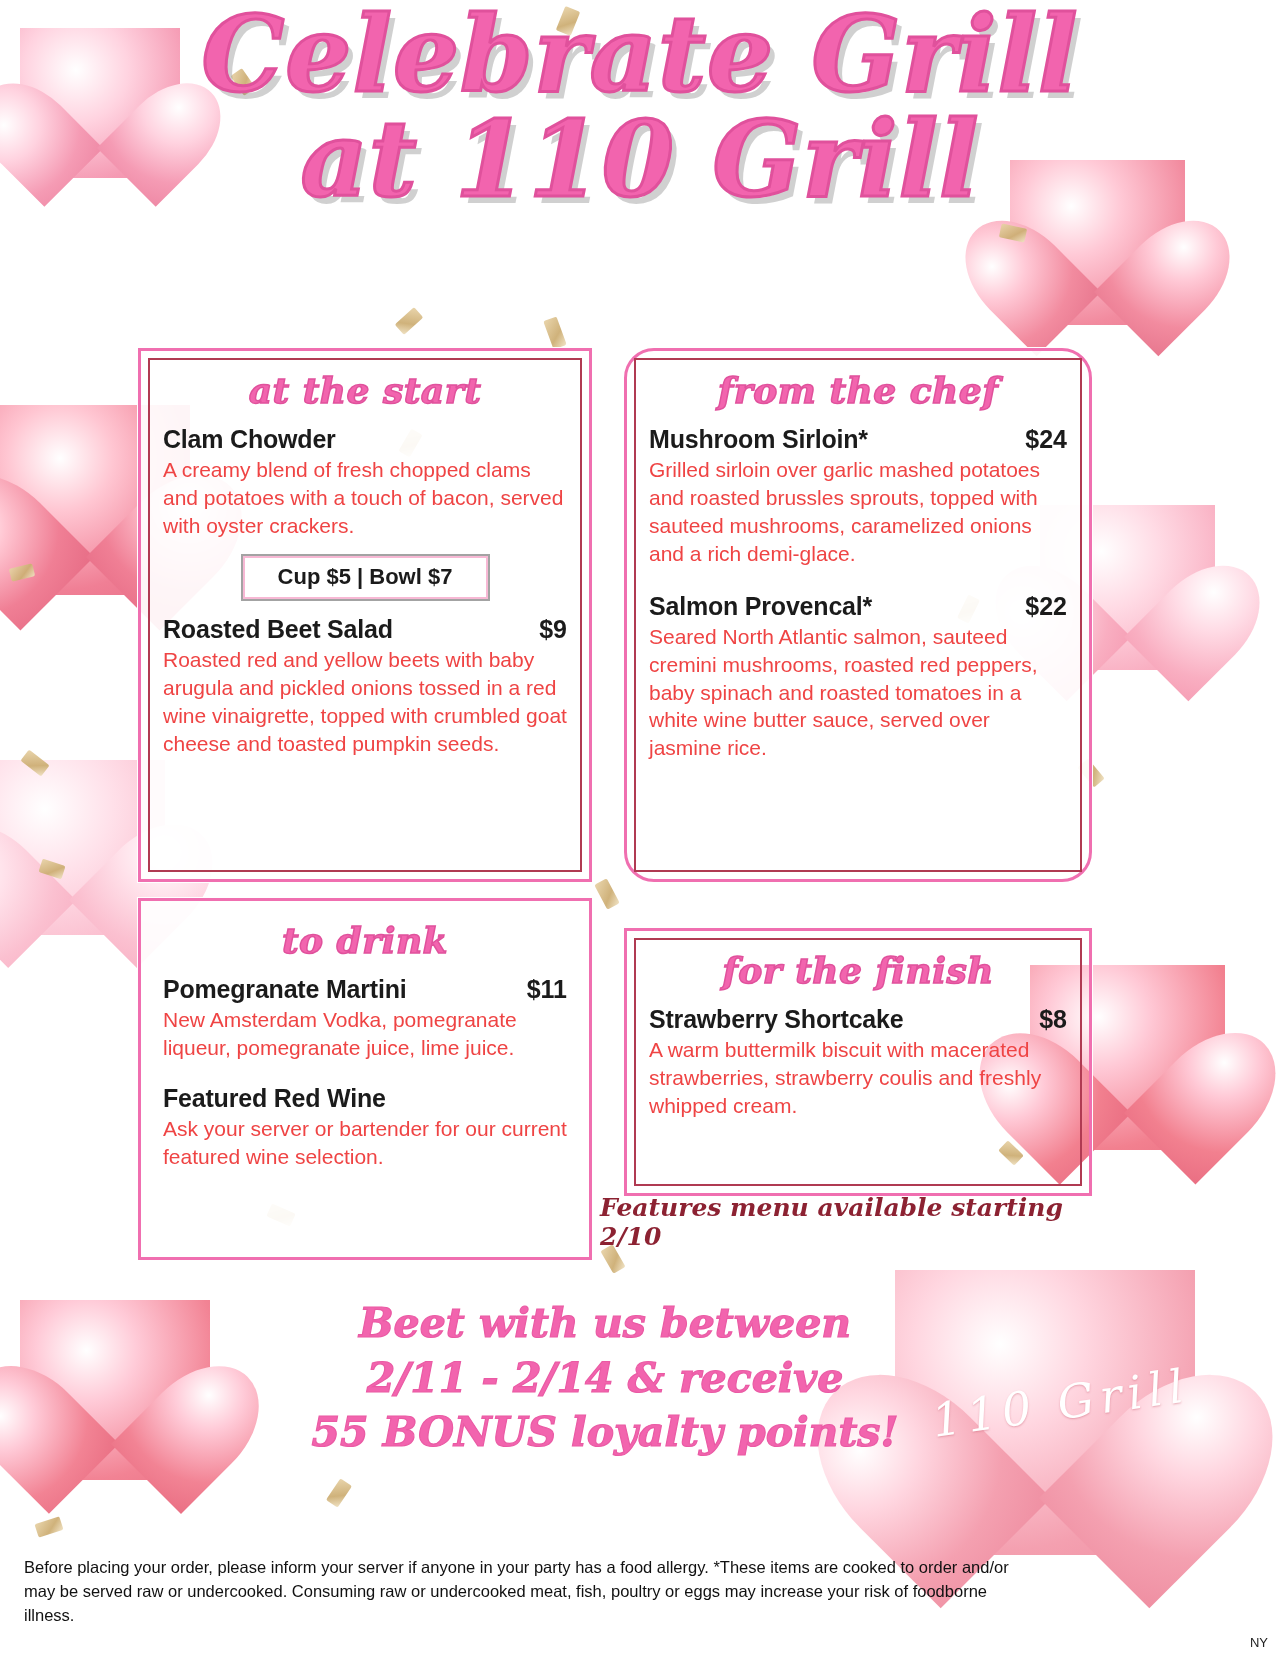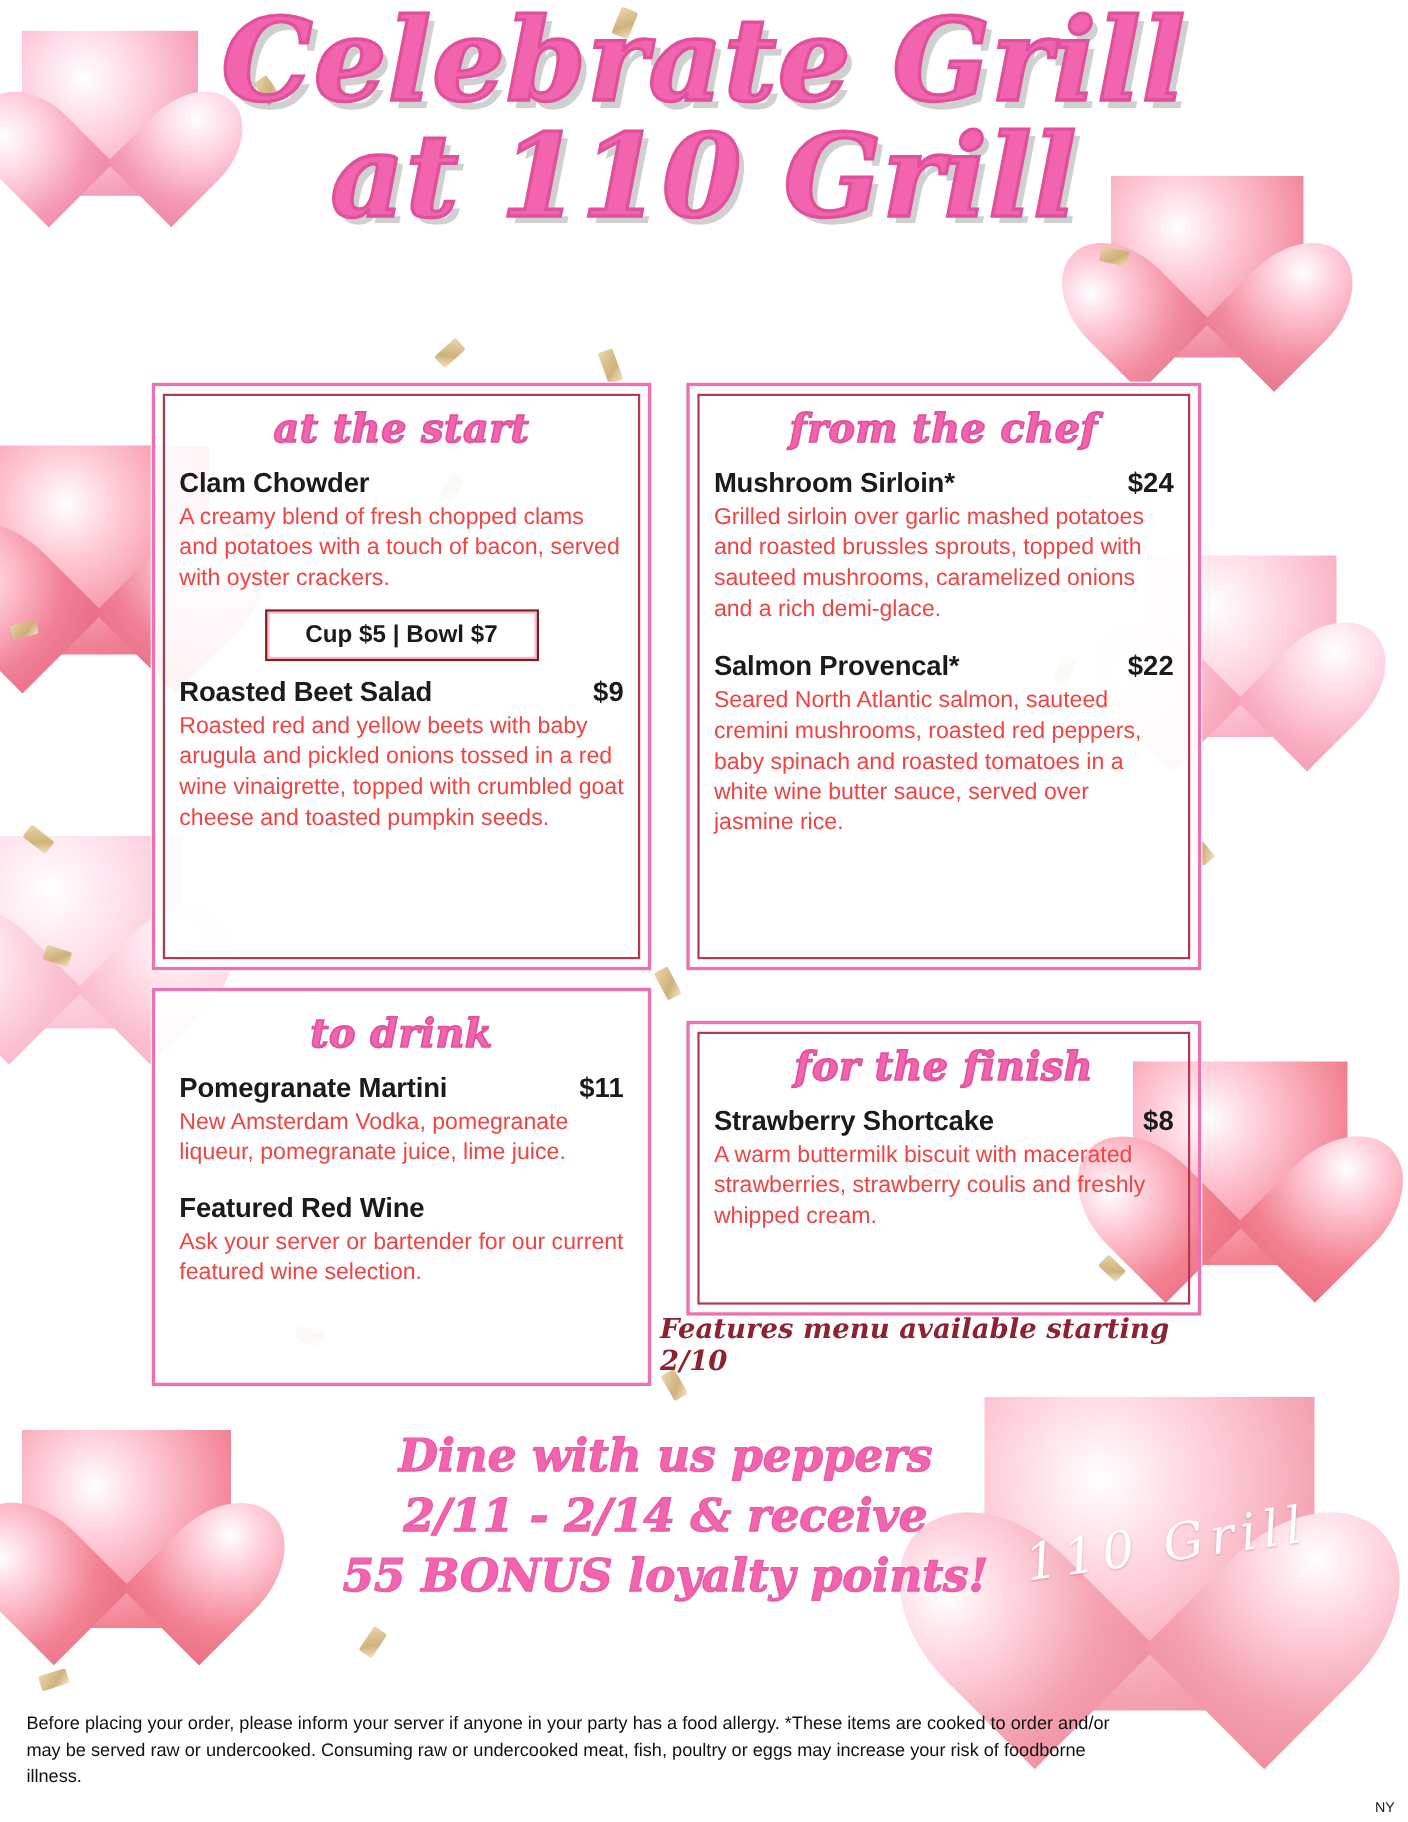--- a/index.html
+++ b/index.html
@@ -132,21 +132,21 @@
     margin-top: 2px;
     max-width: 100%;
   }
 
   .price-pill {
     display: block;
     margin: 14px auto 8px auto;
     width: 245px;
     text-align: center;
     padding: 8px 0 9px 0;
-    border: 2px solid #7f1d1d;
+    border: 2px solid #a3a3a3;
     background: #fff;
     font-size: 22px;
     font-weight: bold;
     color: #1b1b1b;
     box-shadow: 0 0 0 2px #f7b8d4 inset;
   }
 
   .avail-note {
     position: absolute;
     left: 600px;
@@ -279,21 +279,21 @@
     <div class="item">
       <div class="item-head">
         <span class="item-name">Roasted Beet Salad</span>
         <span class="item-price">$9</span>
       </div>
       <div class="item-desc">Roasted red and yellow beets with baby arugula and pickled onions tossed in a red wine vinaigrette, topped with crumbled goat cheese and toasted pumpkin seeds.</div>
     </div>
   </div>
 </div>
 
-<div class="box" style="left:624px;top:348px;width:462px;height:528px;">
+<div class="box" style="left:624px;top:348px;width:462px;height:528px;border-radius:30px;">
   <div class="inner-rule"></div>
   <div class="box-content">
     <div class="section-title">from the chef</div>
 
     <div class="item" style="margin-bottom:24px;">
       <div class="item-head">
         <span class="item-name">Mushroom Sirloin*</span>
         <span class="item-price">$24</span>
       </div>
       <div class="item-desc">Grilled sirloin over garlic mashed potatoes and roasted brussles sprouts, topped with sauteed mushrooms, caramelized onions and a rich demi-glace.</div>
@@ -341,21 +341,21 @@
         <span class="item-price">$8</span>
       </div>
       <div class="item-desc">A warm buttermilk biscuit with macerated strawberries, strawberry coulis and freshly whipped cream.</div>
     </div>
   </div>
 </div>
 
 <div class="avail-note">Features menu available starting 2/10</div>
 
 <div class="promo">
-  <div>Dine with us peppers</div>
+  <div>Beet with us between</div>
   <div>2/11 - 2/14 &amp; receive</div>
   <div>55 BONUS loyalty points!</div>
 </div>
 
 <div class="brandmark">110 Grill</div>
 
 <div class="disclaimer">Before placing your order, please inform your server if anyone in your party has a food allergy. *These items are cooked to order and/or may be served raw or undercooked. Consuming raw or undercooked meat, fish, poultry or eggs may increase your risk of foodborne illness.</div>
 <div class="corner-tag">NY</div>
 
 </body></html>

